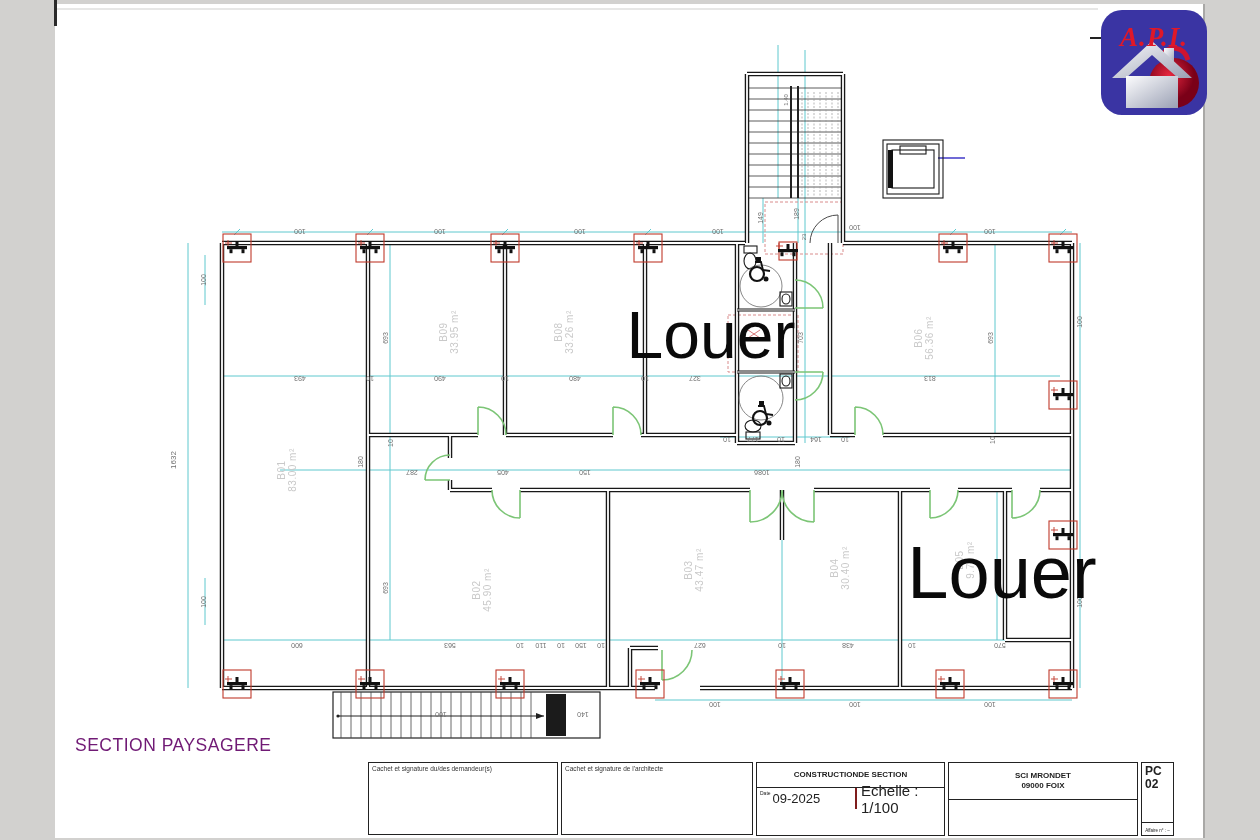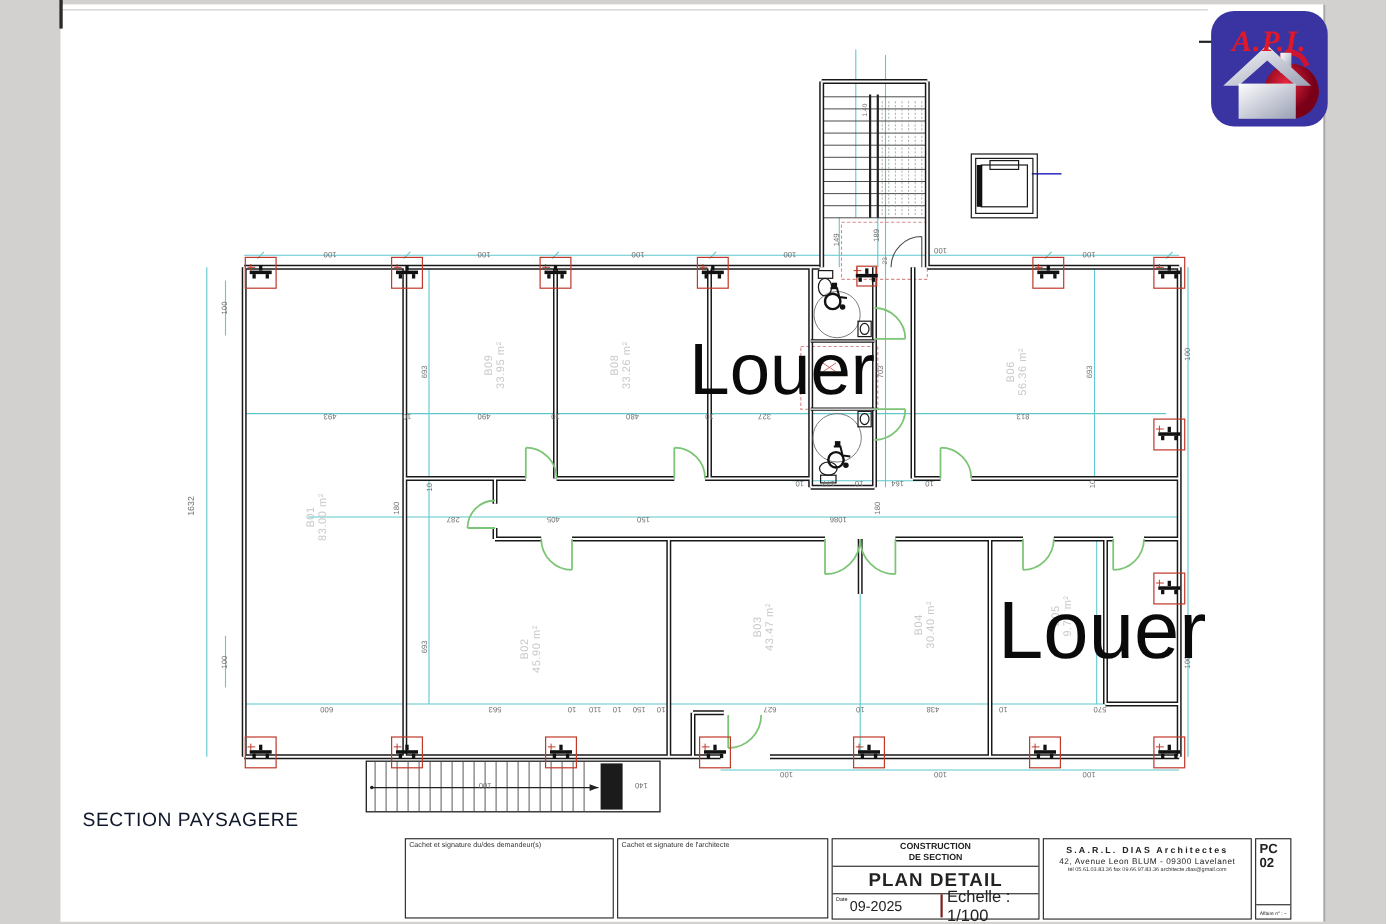--- a/index.html
+++ b/index.html
@@ -27,21 +27,21 @@
   .plan-detail{font-size:17px;font-weight:bold;letter-spacing:1px;}
   .date-cell{width:100px;border-right:2px solid #7f1d1d;height:100%;display:flex;align-items:center;padding-left:3px;box-sizing:border-box;font-size:13px;}
   .date-tag{font-size:5px;align-self:flex-start;margin-top:2px;margin-right:2px;}
   .echelle-cell{flex:1;height:100%;display:flex;align-items:center;padding-left:4px;font-size:15px;}
   .sci{font-size:8px;font-weight:bold;line-height:1.3;}
   .firm-name{font-size:8px;font-weight:bold;letter-spacing:2px;}
   .firm-addr{font-size:7.5px;letter-spacing:0.5px;margin-top:1px;}
   .firm-contact{font-size:5px;margin-top:1px;color:#333;}
   .pc-box{font-size:12px;font-weight:bold;line-height:1.1;padding:2px 0 0 3px;}
   .affaire{position:absolute;left:0;bottom:0;width:100%;border-top:1px solid #222;font-size:4.5px;text-align:center;padding:5px 0 2px 0;}
-  .section-label{position:absolute;left:75px;top:735px;font-size:17.5px;color:#0f172a;letter-spacing:0.5px;}
+  .section-label{position:absolute;left:75px;top:735px;font-size:17.5px;color:#701a75;letter-spacing:0.5px;}
   .logo{position:absolute;left:1100px;top:10px;width:108px;height:106px;}
 </style>
 </head>
 <body>
 
 <div class="stage">
   <div class="sheet"></div>
 
   <svg class="plan-svg" viewBox="0 0 1260 840">
 
@@ -433,39 +433,37 @@
     </svg>
   </div>
 
   <div class="section-label">SECTION PAYSAGERE</div>
 
   <div>
     <div class="tb-cell cachet" style="left:368px;top:762px;width:190px;height:73px;">Cachet et signature du/des demandeur(s)</div>
     <div class="tb-cell cachet" style="left:561px;top:762px;width:192px;height:73px;">Cachet et signature de l'architecte</div>
 
     <div class="tb-cell" style="left:756px;top:762px;width:189px;height:74px;">
-      <div class="tb-row construction" style="height:25px;flex-direction:column;">
+      <div class="tb-row construction" style="height:25px;flex-direction:row;">
         <div>CONSTRUCTION</div>
         <div>DE SECTION</div>
       </div>
-      <div class="tb-row plan-detail" style="height:25px;">PLAN DETAIL</div>
       <div style="display:flex;height:21px;">
         <div class="date-cell">
           <span class="date-tag">Date</span>
           <span>09-2025</span>
         </div>
         <div class="echelle-cell">Echelle : 1/100</div>
       </div>
     </div>
 
     <div class="tb-cell" style="left:948px;top:762px;width:190px;height:74px;">
-      <div style="height:35px;display:flex;flex-direction:column;align-items:center;justify-content:center;text-align:center;">
-        <div class="firm-name">S.A.R.L. DIAS Architectes</div>
-        <div class="firm-addr">42, Avenue Leon BLUM - 09300 Lavelanet</div>
-        <div class="firm-contact">tél 05.61.03.83.36   fax 09.66.97.83.36   architecte.dias@gmail.com</div>
+      <div class="tb-row sci" style="height:37px;flex-direction:column;">
+        <div>SCI MRONDET</div>
+        <div>09000 FOIX</div>
       </div>
     </div>
 
     <div class="tb-cell" style="left:1141px;top:762px;width:33px;height:74px;">
       <div class="pc-box">
         <div>PC</div>
         <div>02</div>
       </div>
       <div class="affaire">Affaire n° : –</div>
     </div>

